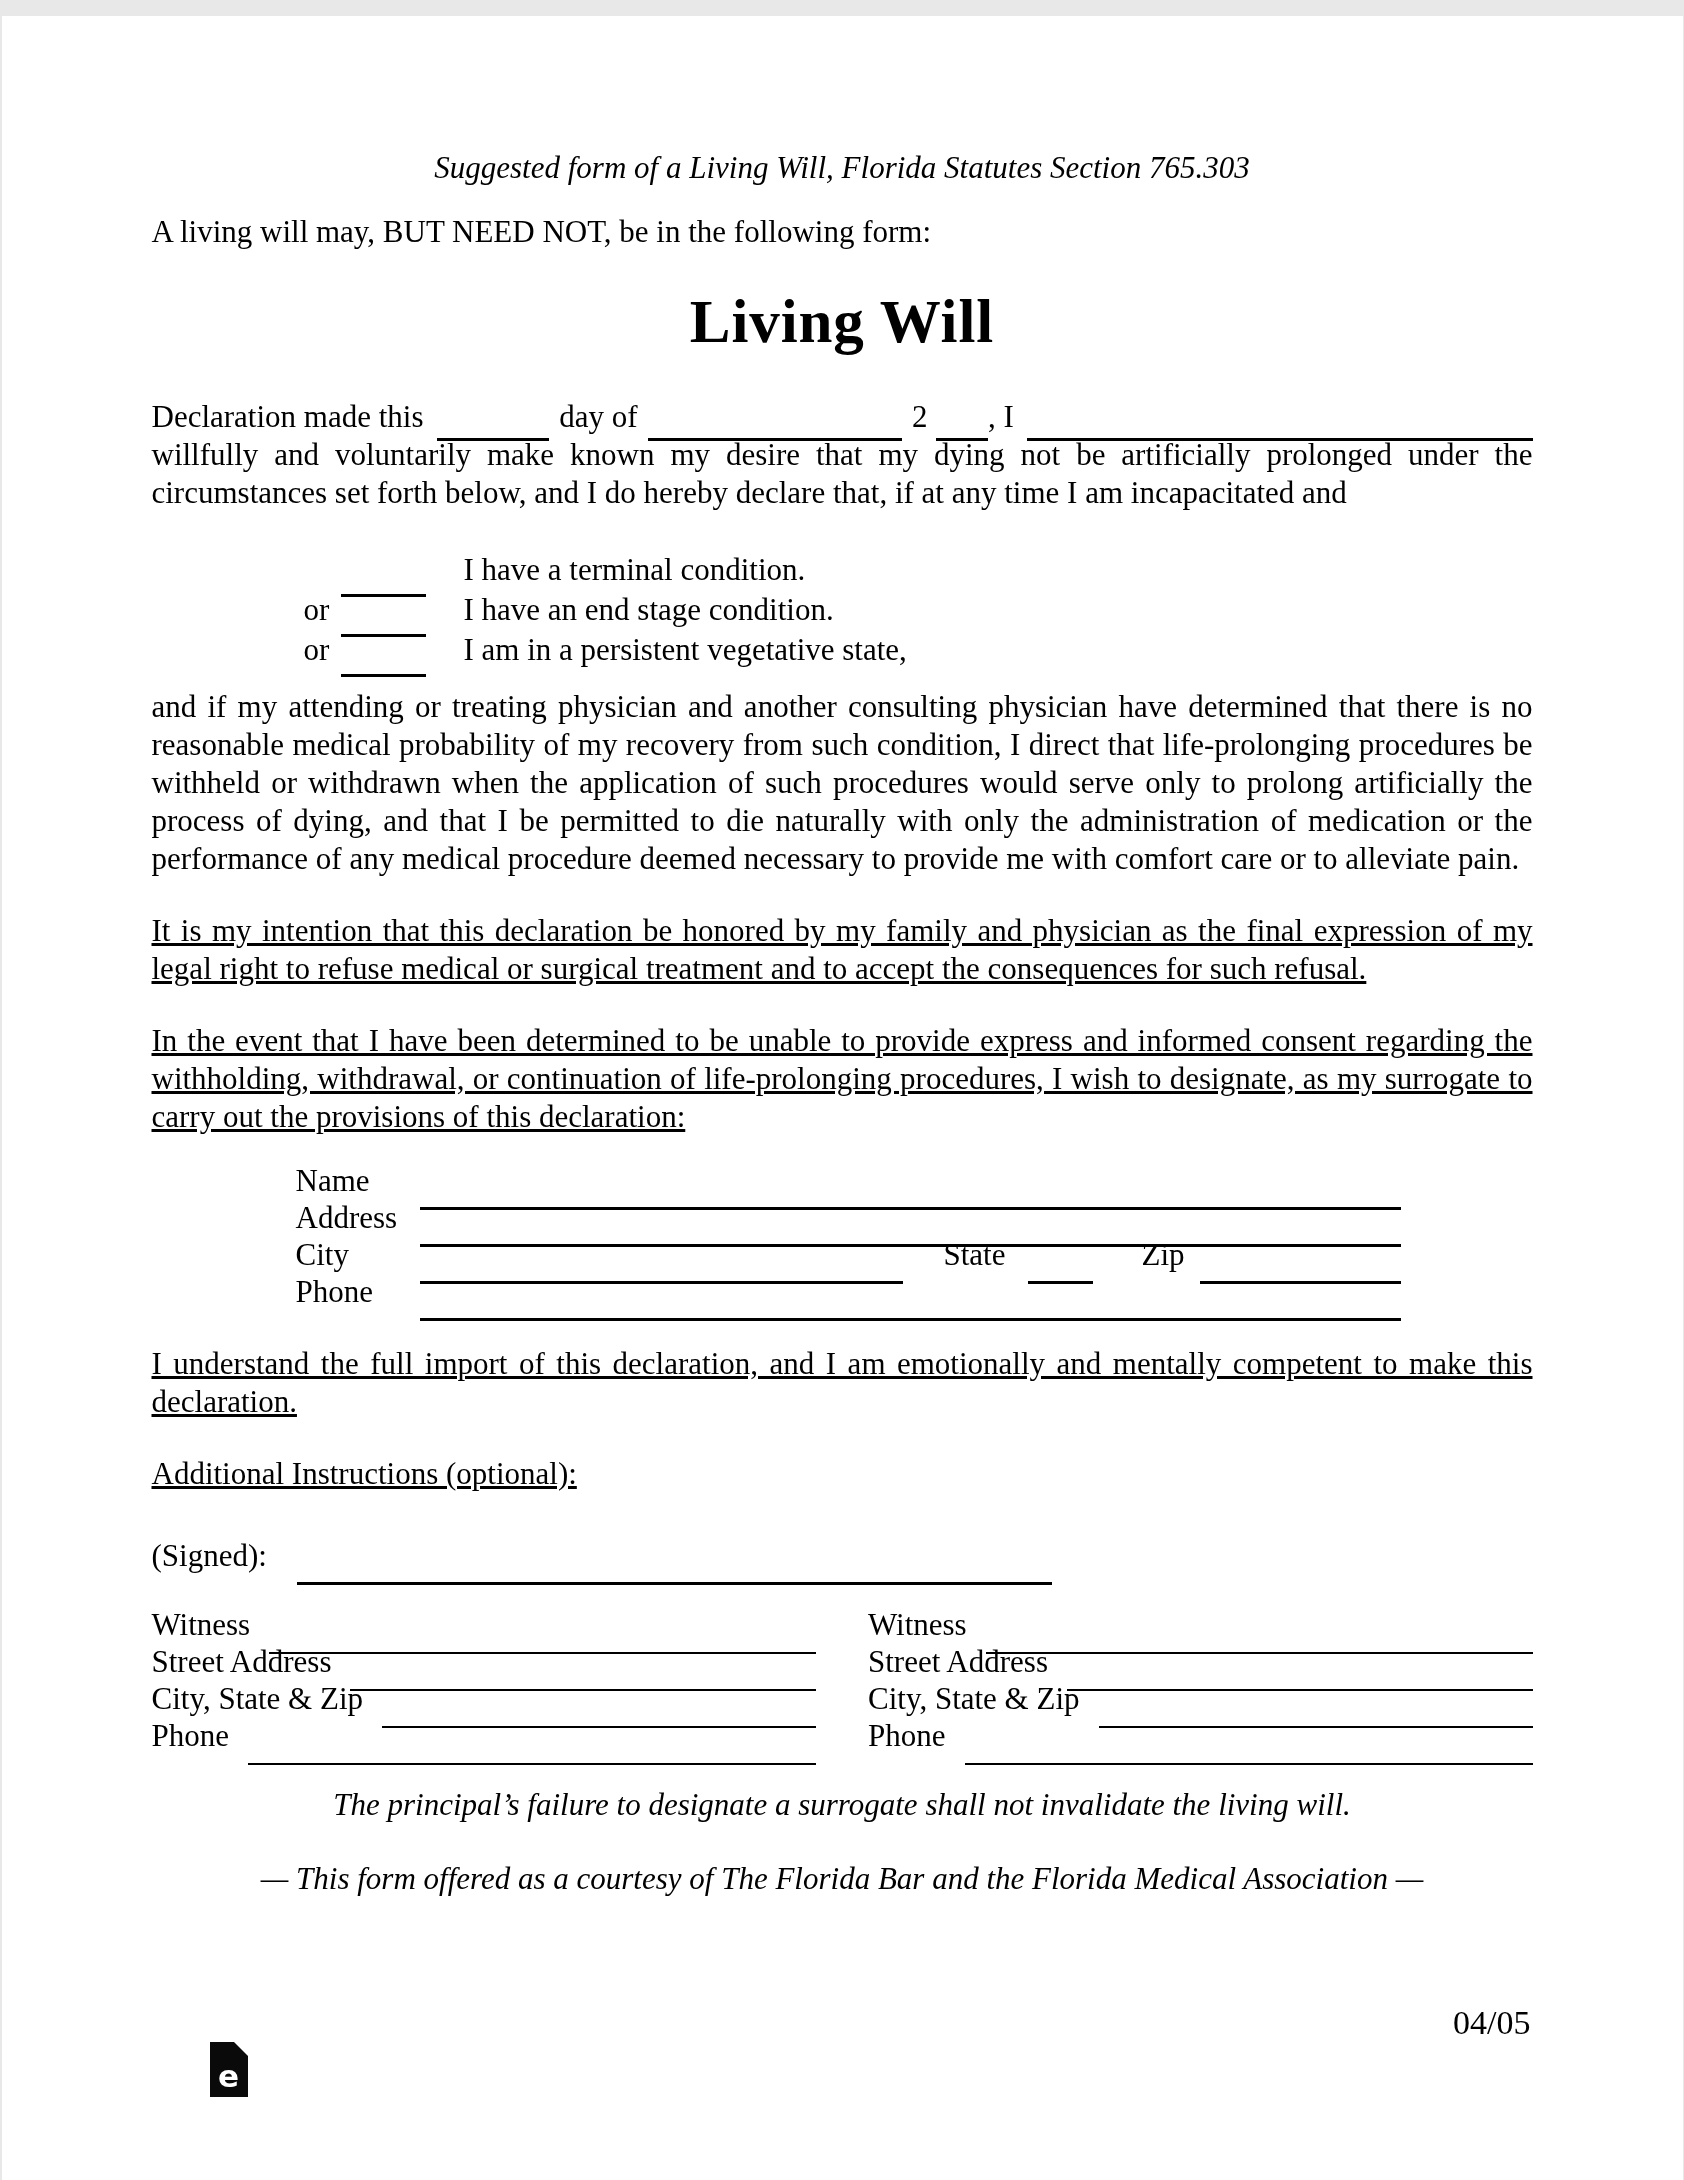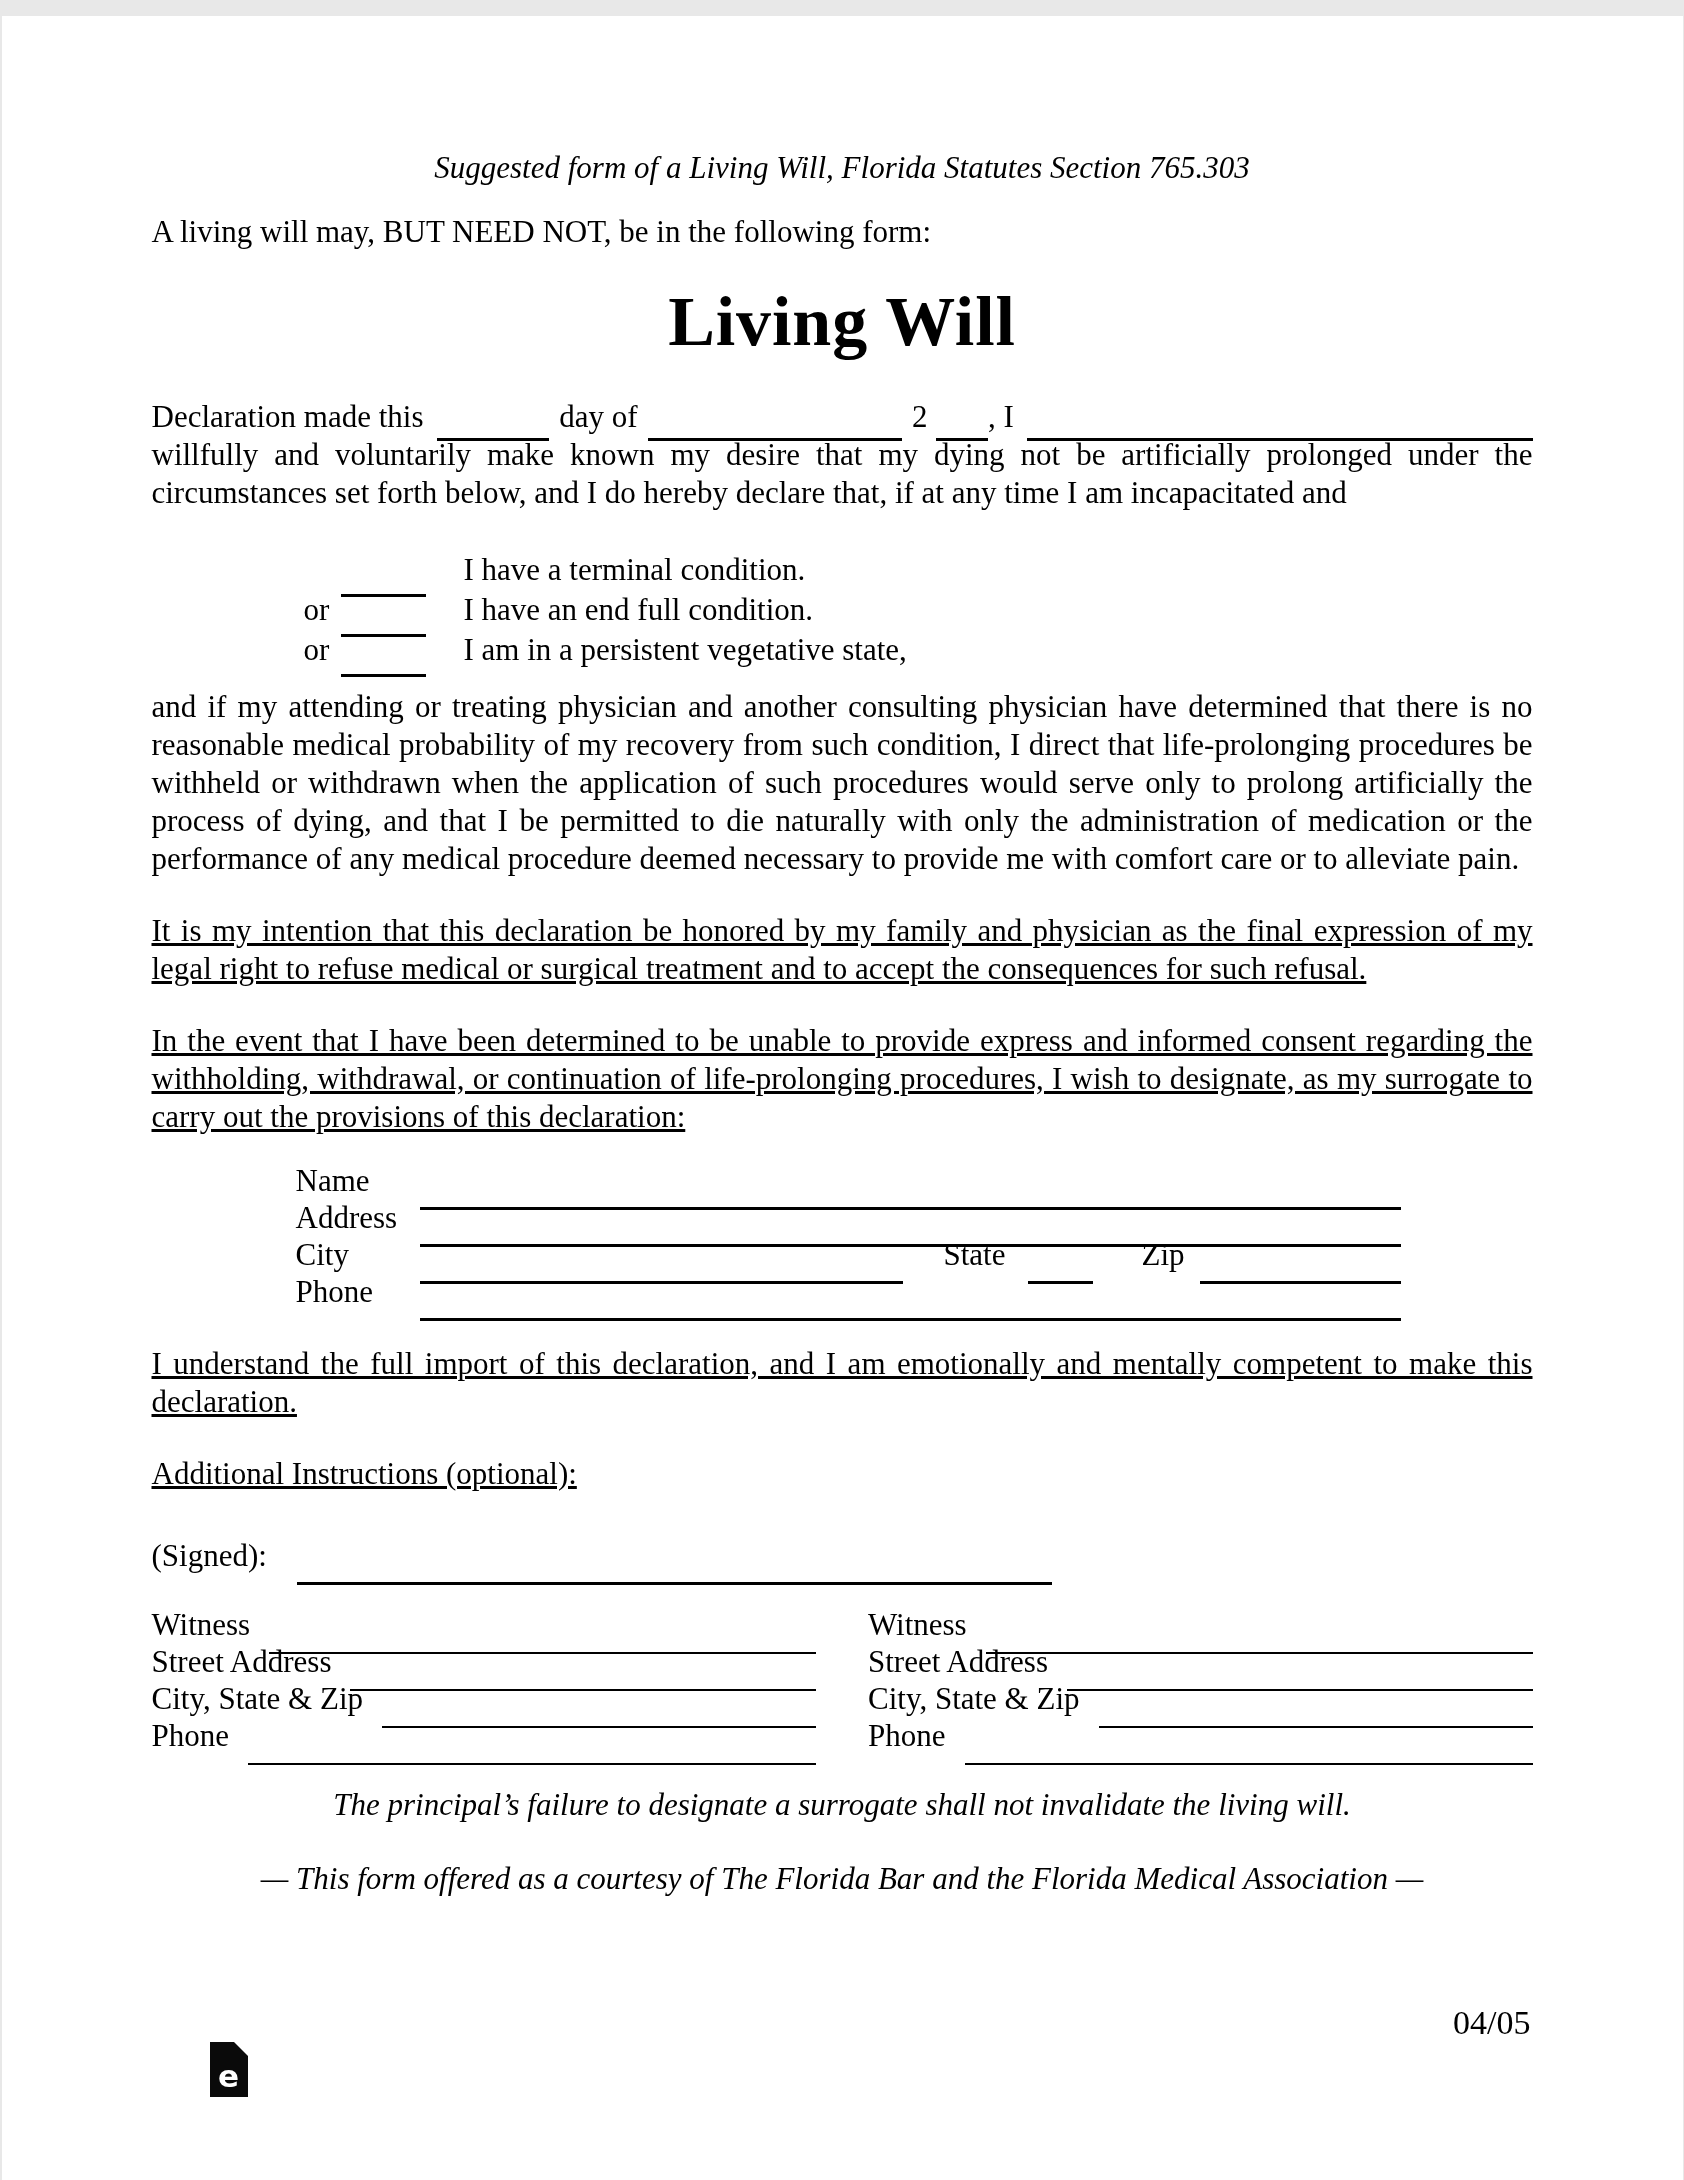--- a/index.html
+++ b/index.html
@@ -23,21 +23,21 @@
   }
   p { margin: 0; }
   .subtitle {
     text-align: center;
     font-style: italic;
   }
   .intro { margin-top: 25.6px; }
   .title {
     margin: 20.4px 0 0 0;
     text-align: center;
-    font-size: 70px;
+    font-size: 61px;
     line-height: 101px;
     font-weight: bold;
     letter-spacing: 0.9px;
   }
   .para { text-align: justify; }
   .blank {
     display: inline-block;
     border-bottom: 3.4px solid #000;
     height: 37px;
   }
@@ -159,21 +159,21 @@
 
     <div class="conditions">
       <div class="cond-row">
         <span class="or-cell"></span>
         <span class="cond-blank"></span>
         <span class="cond-text">I have a terminal condition.</span>
       </div>
       <div class="cond-row">
         <span class="or-cell">or</span>
         <span class="cond-blank"></span>
-        <span class="cond-text">I have an end full condition.</span>
+        <span class="cond-text">I have an end stage condition.</span>
       </div>
       <div class="cond-row">
         <span class="or-cell">or</span>
         <span class="cond-blank"></span>
         <span class="cond-text">I am in a persistent vegetative state,</span>
       </div>
     </div>
 
     <p class="para mt-cond-after">and if my attending or treating physician and another consulting physician have determined that there is no reasonable medical probability of my recovery from such condition, I direct that life-prolonging procedures be withheld or withdrawn when the application of such procedures would serve only to prolong artificially the process of dying, and that I be permitted to die naturally with only the administration of medication or the performance of any medical procedure deemed necessary to provide me with comfort care or to alleviate pain.</p>
 

